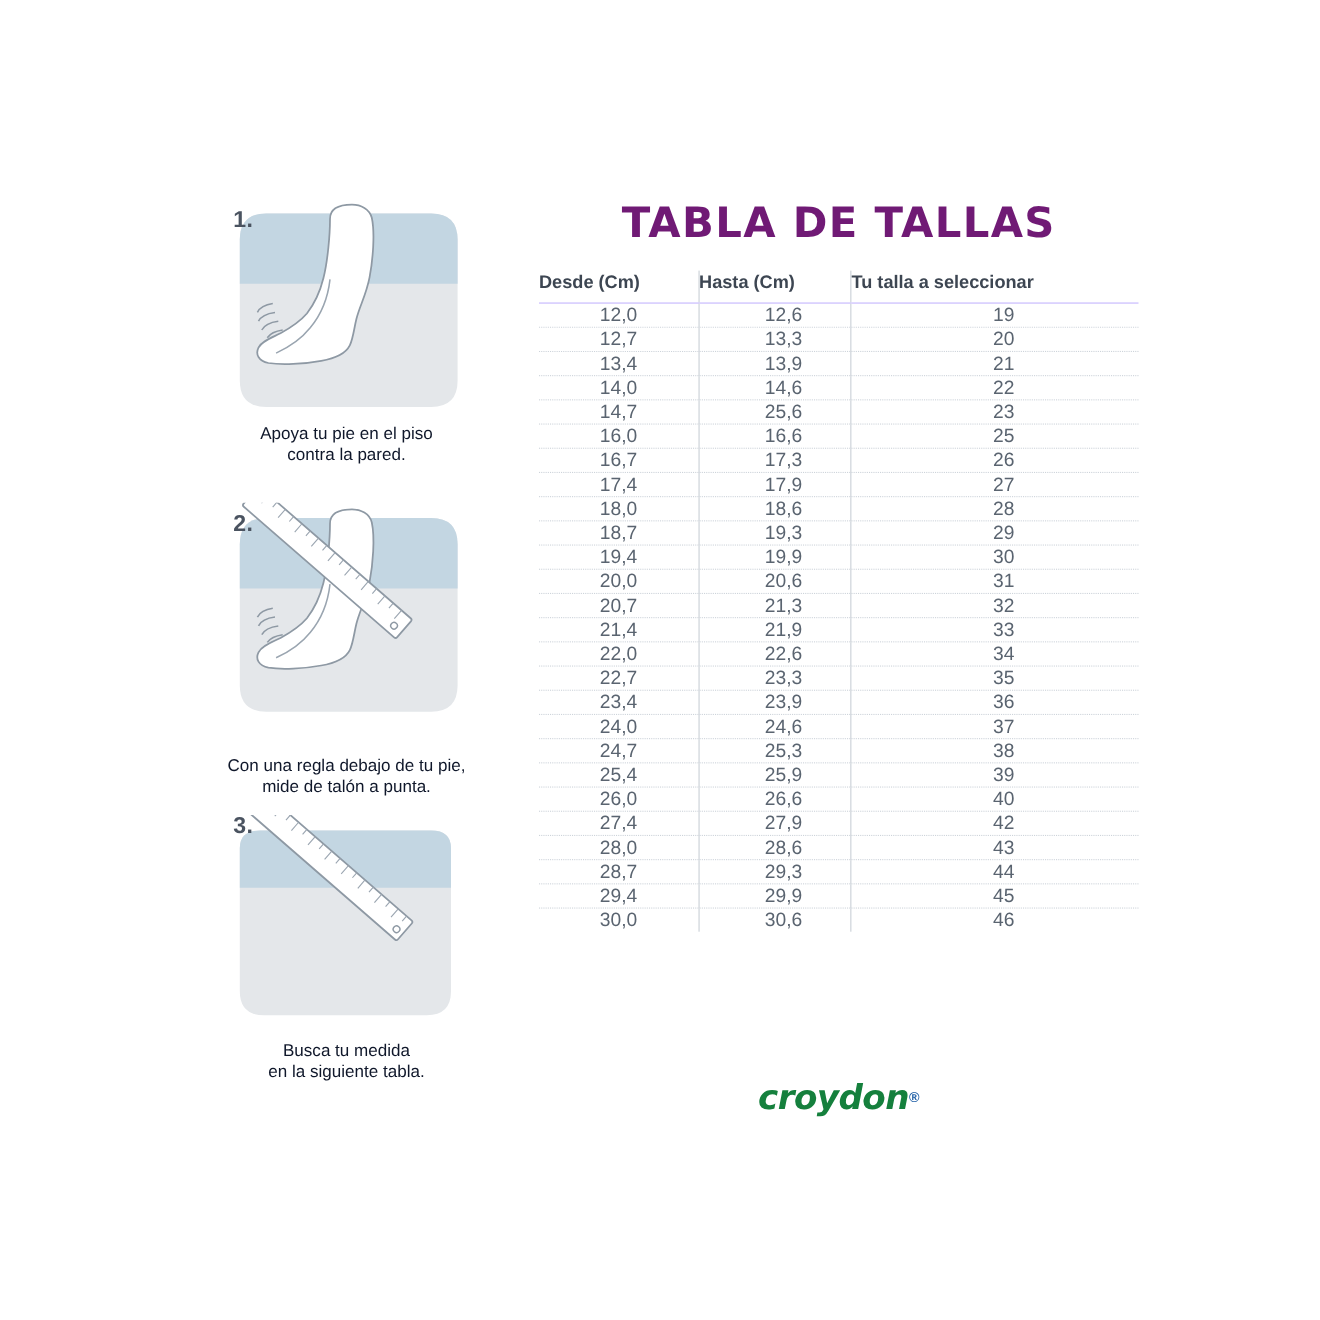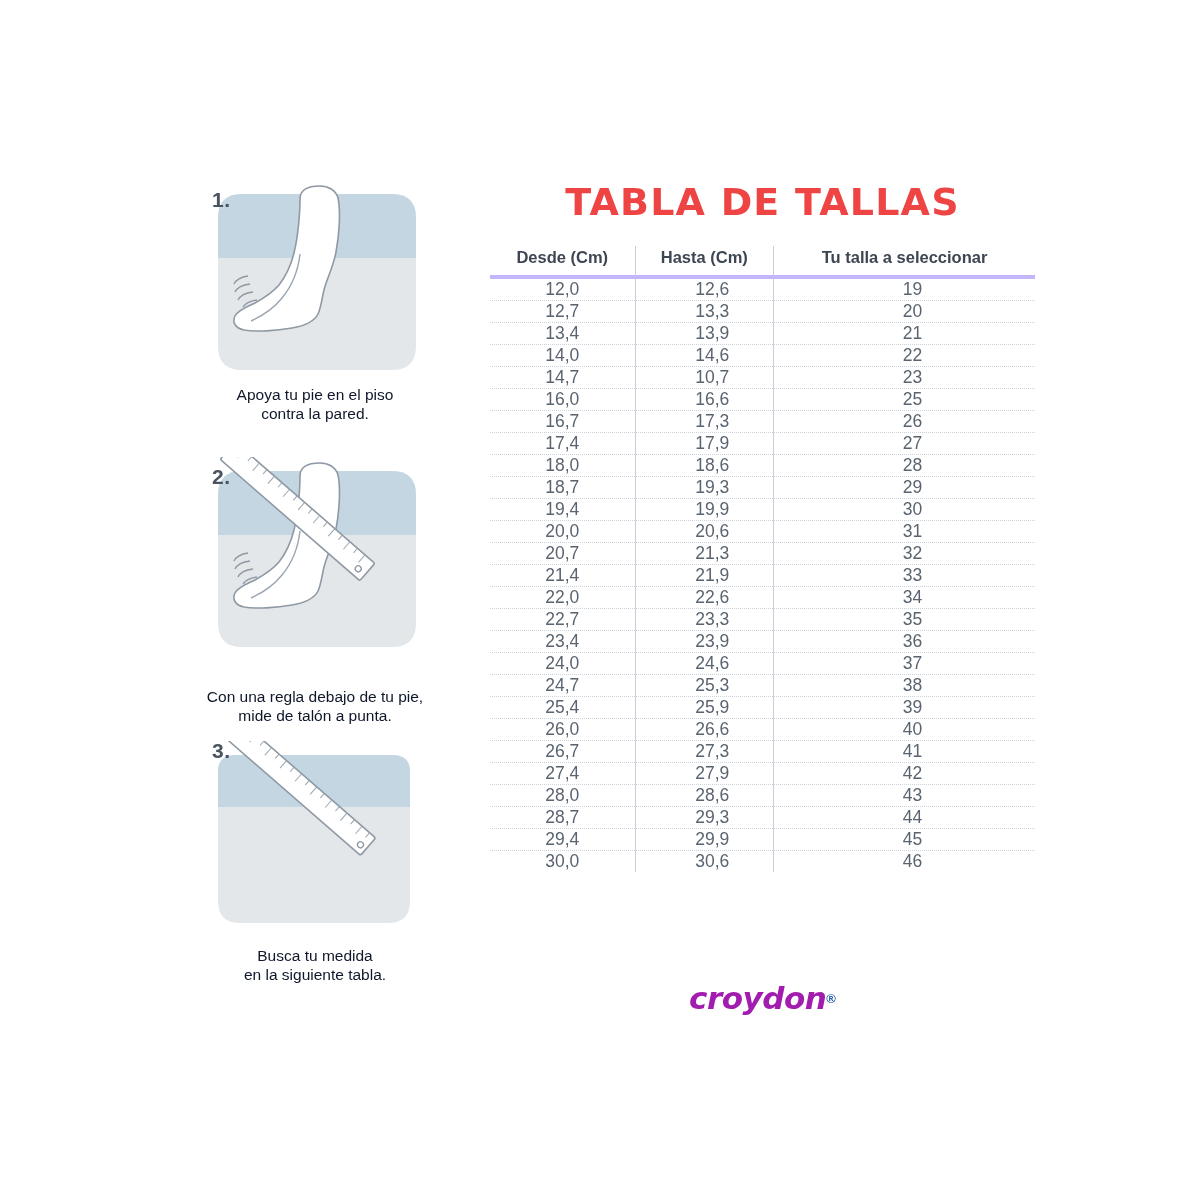--- a/index.html
+++ b/index.html
@@ -59,38 +59,38 @@
   
   .table-wrap {
     position: absolute;
     left: 490px;
     top: 180px;
     width: 545px;
   }
   .table-title {
     font-size: 38px;
     font-weight: bold;
-    color: #ef4444;
+    color: #701a75;
     letter-spacing: 1.2px;
     text-align: center;
     margin: 0 0 22px 0;
     font-family: "DejaVu Sans", sans-serif;
   }
   table.sizes {
     width: 100%;
     border-collapse: collapse;
     font-size: 17px;
   }
   table.sizes th {
     font-size: 16.5px;
     font-weight: bold;
     color: #3d4652;
     padding: 2px 0 8px 0;
-    text-align: center;
-    border-bottom: 4px solid #c4b5fd;
+    text-align: left;
+    border-bottom: 1px solid #c4b5fd;
   }
   table.sizes th.c2, table.sizes th.c3 { border-left: 1px solid #c9cfd6; margin-top: 40px; }
   table.sizes td {
     text-align: center;
     padding: 1px 0 1px 0;
     color: #5a6470;
     font-size: 17.5px;
     border-bottom: 1px dotted #cdd3da;
     line-height: 19px;
   }
@@ -104,21 +104,21 @@
     top: 980px;
     width: 545px;
     text-align: center;
   }
   .brand-name {
     display: inline-block;
     font-family: "DejaVu Sans", sans-serif;
     font-size: 31px;
     font-weight: bold;
     font-style: italic;
-    color: #a21caf;
+    color: #15803d;
     letter-spacing: -0.5px;
     position: relative;
   }
   .brand-reg {
     font-size: 13px;
     vertical-align: super;
     font-style: normal;
     font-weight: bold;
     color: #1f5fa6;
   }
@@ -283,21 +283,21 @@
             <td class="c2">13,9</td>
             <td class="c3">21</td>
           </tr>
           <tr>
             <td class="c1">14,0</td>
             <td class="c2">14,6</td>
             <td class="c3">22</td>
           </tr>
           <tr>
             <td class="c1">14,7</td>
-            <td class="c2">10,7</td>
+            <td class="c2">25,6</td>
             <td class="c3">23</td>
           </tr>
           <tr>
             <td class="c1">16,0</td>
             <td class="c2">16,6</td>
             <td class="c3">25</td>
           </tr>
           <tr>
             <td class="c1">16,7</td>
             <td class="c2">17,3</td>
@@ -367,25 +367,20 @@
             <td class="c1">25,4</td>
             <td class="c2">25,9</td>
             <td class="c3">39</td>
           </tr>
           <tr>
             <td class="c1">26,0</td>
             <td class="c2">26,6</td>
             <td class="c3">40</td>
           </tr>
           <tr>
-            <td class="c1">26,7</td>
-            <td class="c2">27,3</td>
-            <td class="c3">41</td>
-          </tr>
-          <tr>
             <td class="c1">27,4</td>
             <td class="c2">27,9</td>
             <td class="c3">42</td>
           </tr>
           <tr>
             <td class="c1">28,0</td>
             <td class="c2">28,6</td>
             <td class="c3">43</td>
           </tr>
           <tr>

